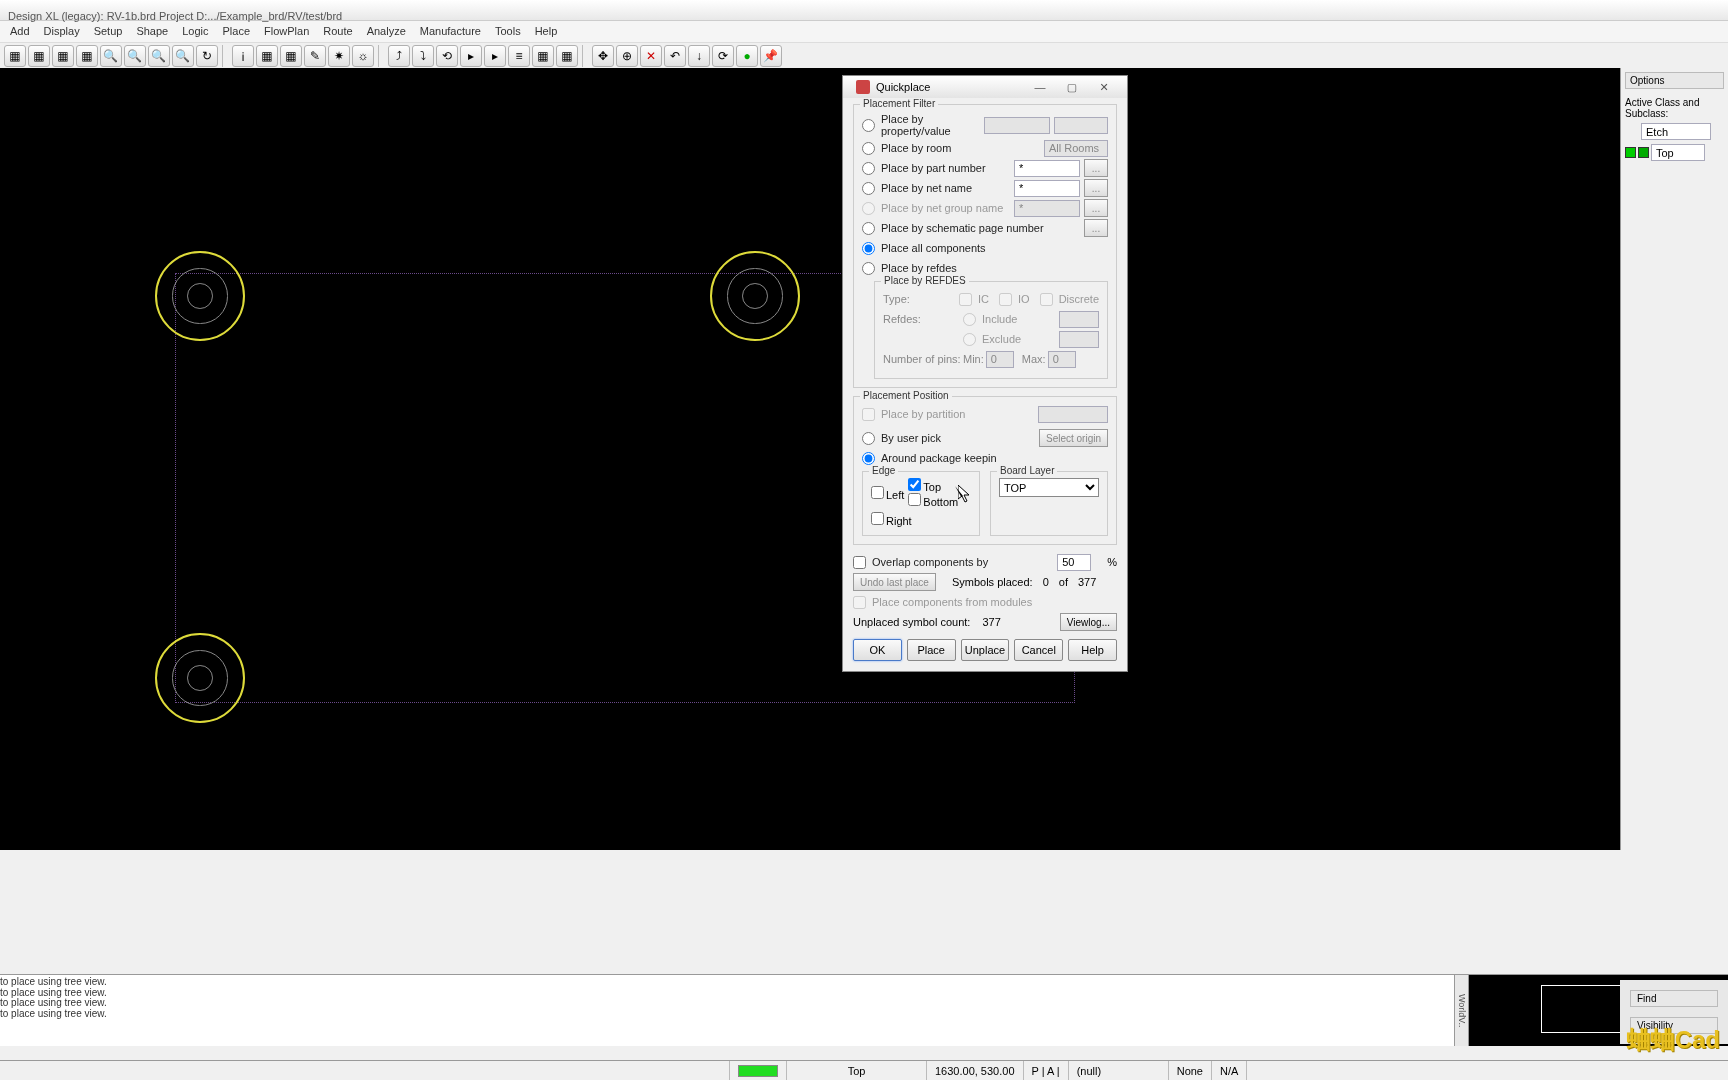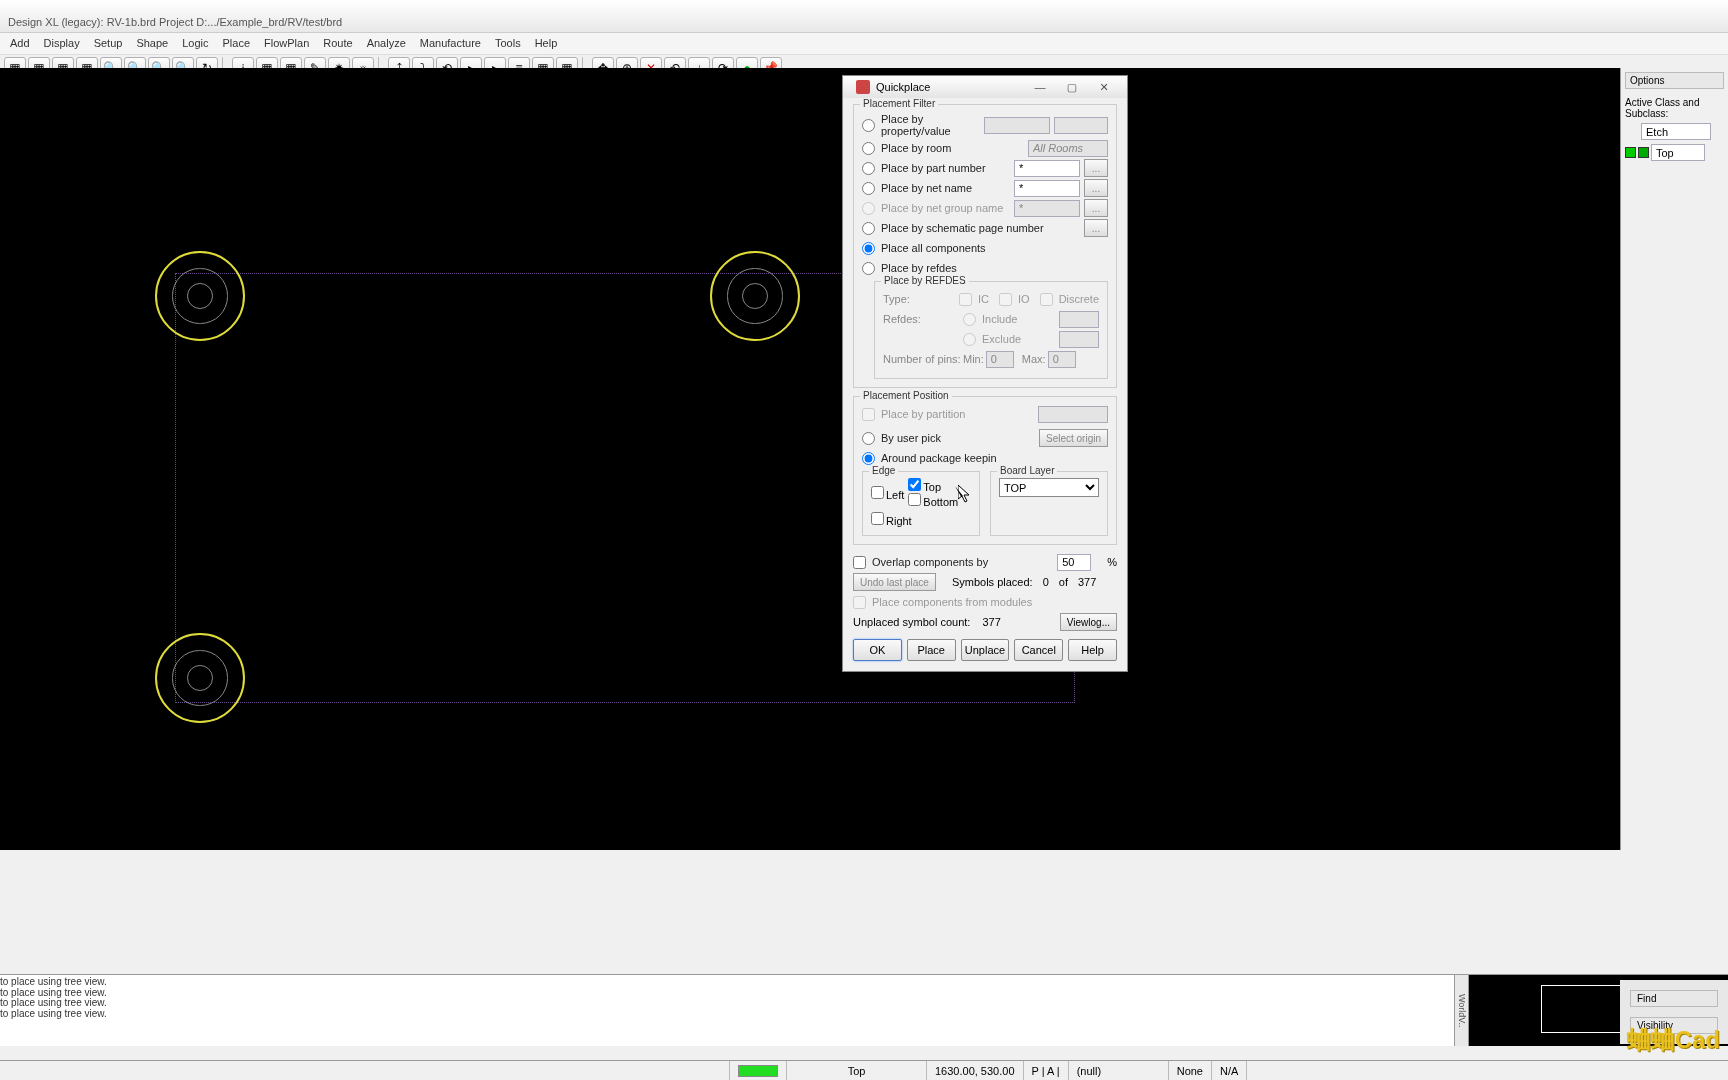--- a/index.html
+++ b/index.html
@@ -1,17 +1,17 @@
 <!DOCTYPE html>
 <html><head>
 <meta charset="utf-8">
 <style>
 * { margin: 0; padding: 0; box-sizing: border-box; font-family: Tahoma, sans-serif; font-size: 11px; }
 body { background: #f0f0f0; width: 1728px; height: 1080px; overflow: hidden; position: relative; }
-.titlebar { background: linear-gradient(#fff,#e8e8e8); height: 18px; padding: 16px 8px; color: #555; border-bottom: 1px solid #ccc; }
+.titlebar { background: linear-gradient(#fff,#e8e8e8); height: 18px; padding: 10px 8px; color: #555; border-bottom: 1px solid #ccc; }
 .menubar { background: #f5f5f5; height: 22px; display: flex; gap: 14px; padding: 4px 10px; border-bottom: 1px solid #ddd; }
 .menubar span { color: #333; cursor: default; }
 .toolbar { background: #f0f0f0; height: 28px; display: flex; align-items: center; gap: 2px; padding: 2px 4px; border-bottom: 2px solid #d00; }
 .tbtn { width: 22px; height: 22px; background: linear-gradient(#fefefe,#e0e0e0); border: 1px solid #b0b0b0; border-radius: 3px; display: flex; align-items: center; justify-content: center; font-size: 12px; }
 .tsep { width: 6px; height: 22px; border-left: 1px solid #bbb; margin: 0 2px; }
 .workspace { position: absolute; top: 68px; left: 0; right: 0; bottom: 230px; display: flex; }
 .canvas { flex: 1; background: #000; position: relative; overflow: hidden; background-image: radial-gradient(#2a2a2a 0.5px, transparent 0.5px); background-size: 4px 4px; }
 .via { position: absolute; border: 2px solid #dedb3a; border-radius: 50%; }
 .via::after { content:''; position:absolute; inset:18%; border:1px solid #888; border-radius:50%; }
 .via::before { content:''; position:absolute; inset:35%; border:1px solid #888; border-radius:50%; }
@@ -150,21 +150,21 @@
             <span>Place by property/value</span>
           </label>
           <input class="txt dis" style="width: 66px;">
           <input class="txt dis" style="width: 54px; margin-left: 4px;">
         </div>
       <div class="row">
           <label>
             <input type="radio" name="pf" style=""> 
             <span>Place by room</span>
           </label>
-          <input class="txt dis" style="width: 80px; font-style: italic;" value="All Rooms">
+          <input class="txt dis" style="width: 64px;" value="All Rooms">
         </div>
       <div class="row">
           <label>
             <input type="radio" name="pf" style=""> 
             <span>Place by part number</span>
           </label>
           <input class="txt" style="width: 66px;" value="*">
           <button class="btn-sm" style="width:24px; margin-left:4px">...</button>
         </div>
       <div class="row">

